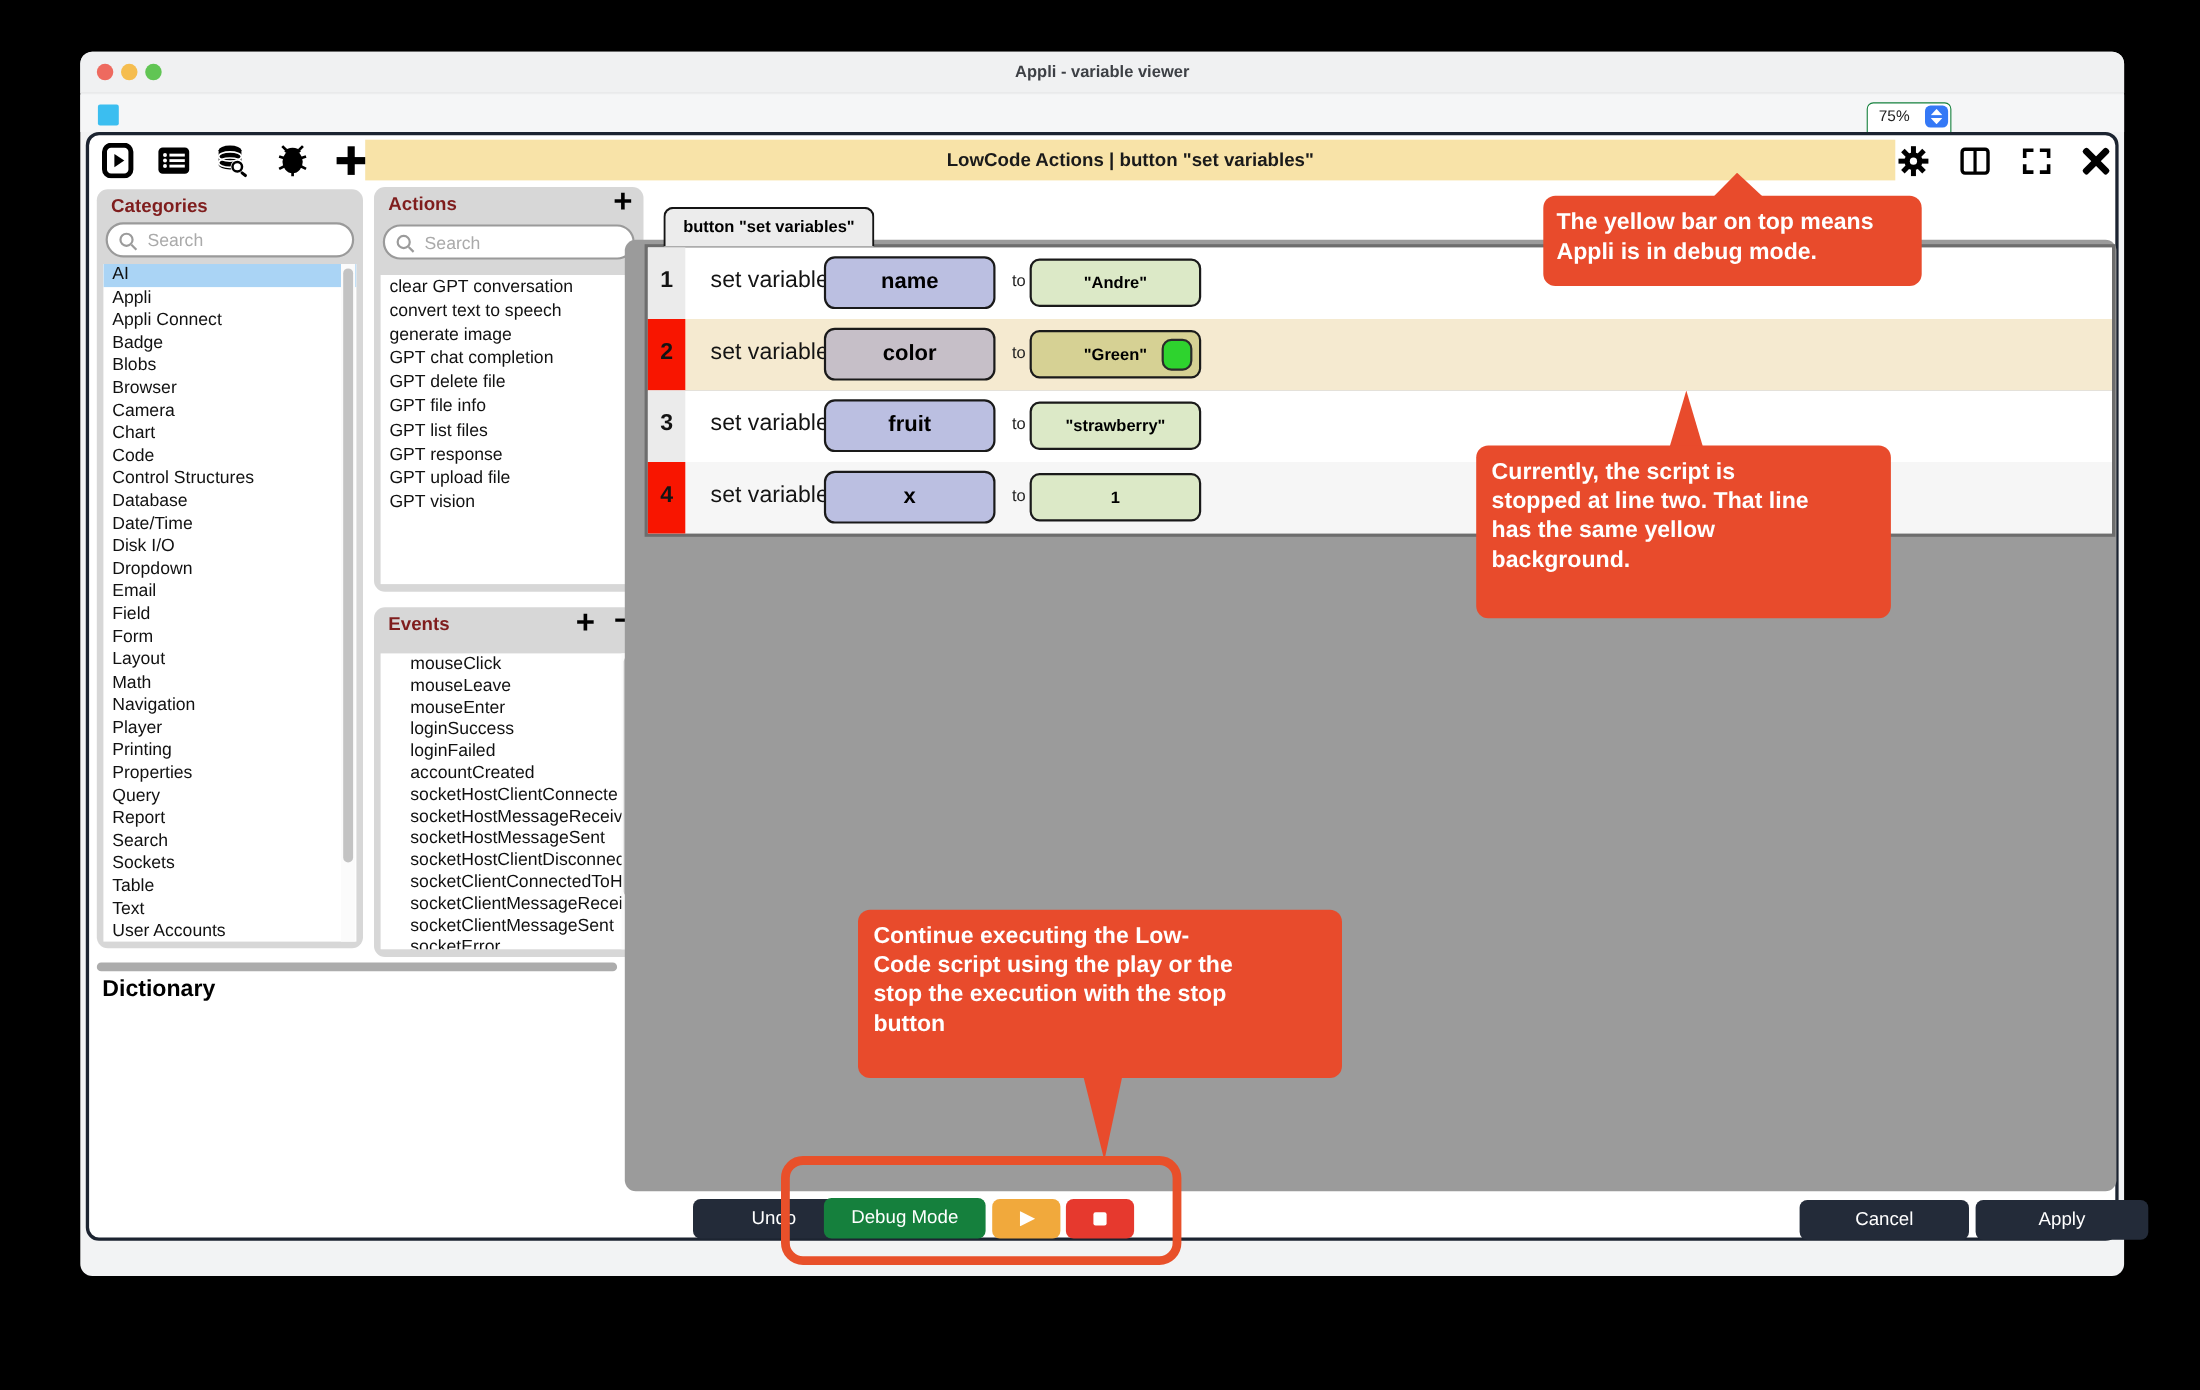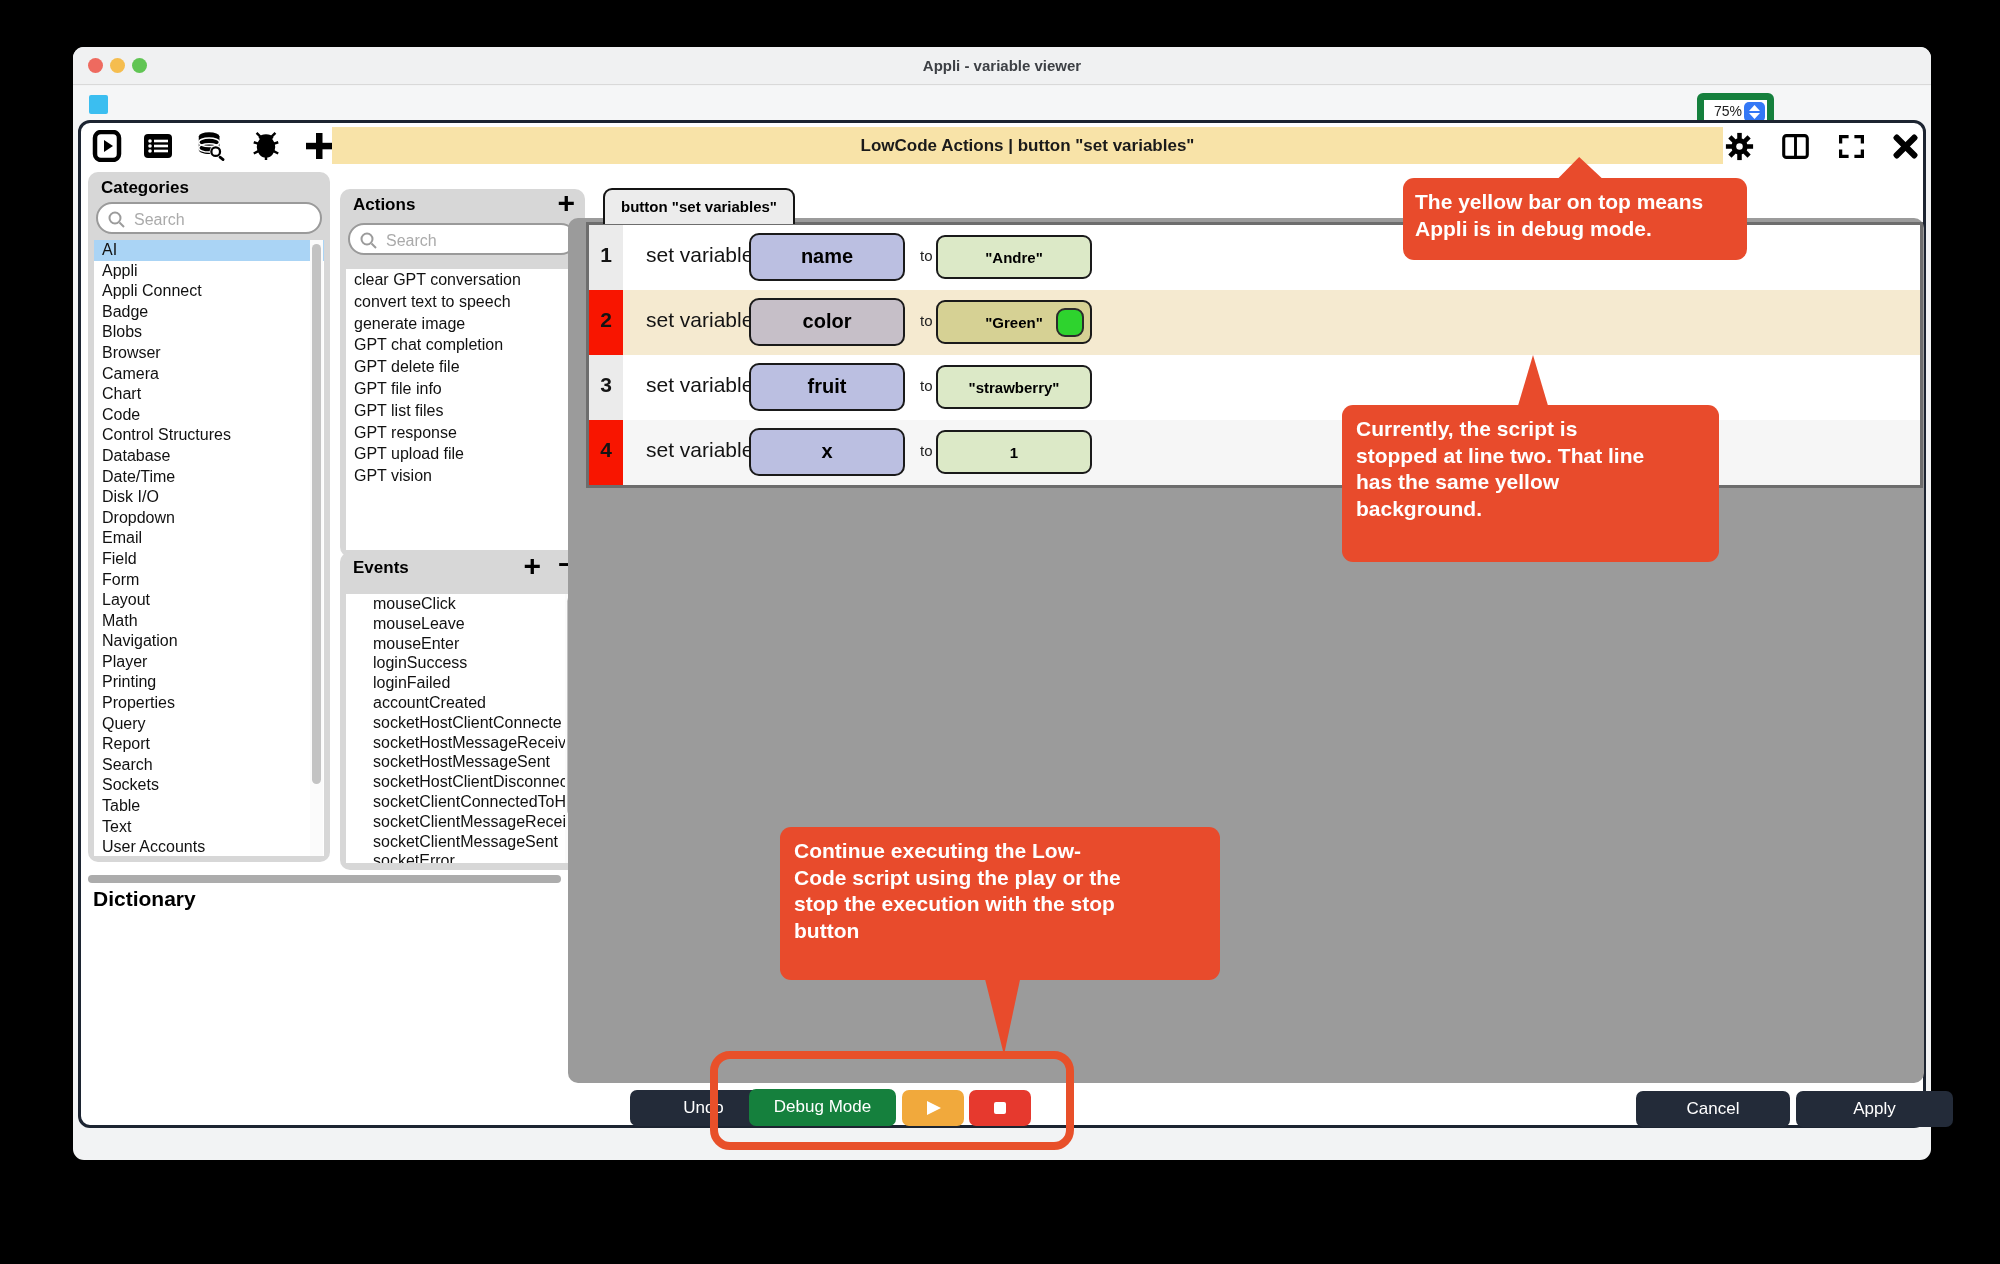--- a/index.html
+++ b/index.html
@@ -9,40 +9,40 @@
   
   #window { left:73px; top:47px; width:1858px; height:1113px; background:#f2f3f4; border-radius:11px; box-shadow:0 12px 40px rgba(0,0,0,.6); }
   #titlebar { left:0; top:0; width:100%; height:38px; background:#f0f1f2; border-bottom:1px solid #d9d9d9; border-radius:11px 11px 0 0; }
   .tl { width:15px; height:15px; border-radius:50%; top:11px; }
   #tl-close { left:15px; background:#ee6a5f; }
   #tl-min { left:37px; background:#f5bd4f; }
   #tl-max { left:59px; background:#61c554; }
   #win-title { width:100%; top:10px; text-align:center; font-weight:bold; font-size:15px; color:#3d4045; }
   #substrip { left:0; top:39px; width:100%; height:34px; background:#f5f6f7; }
   #blue-square { left:16px; top:9px; width:19px; height:19px; background:#3bbef0; border-radius:2px; }
-  #zoom-ctl { right:157px; top:7px; width:77px; height:35px; background:#fff; border:7px solid #15803d; border-radius:6px; }
+  #zoom-ctl { right:157px; top:7px; width:77px; height:35px; background:#fff; border:1px solid #15803d; border-radius:6px; }
   #zoom-val { left:10px; top:3px; font-size:14px; color:#222; }
   #zoom-stepper { right:2px; top:2px; width:21px; height:20px; background:#3478f6; border-radius:5px; }
   .chev { left:5px; width:11px; height:6px; background:#fff; }
   .chev.up { top:3px; clip-path:polygon(50% 0,100% 100%,0 100%); }
   .chev.dn { top:11px; clip-path:polygon(0 0,100% 0,50% 100%); }
 
   
   #panel { left:5px; top:73px; width:1848px; height:1008px; background:#fff; border:3px solid #1c2431; border-radius:12px; }
   #debug-bar { left:251px; top:4px; width:1391px; height:37px; background:#f8e3a8; }
   #debug-title { width:100%; top:9px; text-align:center; font-weight:bold; font-size:17px; color:#1a1a1a; }
   .toolbar-icon { top:7px; width:32px; height:32px; }
   .toolbar-icon svg { width:100%; height:100%; }
 
   
   .gray-panel { background:#d7d7d7; border-radius:10px; }
   #cat-panel { left:7px; top:49px; width:242px; height:690px; }
-  #act-panel { left:259px; top:66px; width:245px; height:368px; }
+  #act-panel { left:259px; top:47px; width:245px; height:368px; }
   #evt-panel { left:259px; top:429px; width:245px; height:318px; }
-  .panel-title { left:13px; top:6px; font-weight:bold; font-size:17px; color:#000000; }
+  .panel-title { left:13px; top:6px; font-weight:bold; font-size:17px; color:#7f1d1d; }
   .search-box { left:8px; height:32px; background:#fff; border:2px solid #9a9a9a; border-radius:16px; }
   .search-box svg { position:absolute; left:9px; top:6px; }
   .search-ph { position:absolute; left:36px; top:7px; font-size:16px; color:#aaa; }
   .list { background:#fff; overflow:hidden; }
   .list-item { font-size:16px; color:#111; padding-left:8px; white-space:nowrap; }
   #cat-list { left:6px; top:68px; width:230px; height:616px; }
   #cat-list .list-item { line-height:20.6px; }
   #cat-list .list-item.selected { background:#aad4f5; }
   #act-list { left:6px; top:80px; width:233px; height:281px; }
   #act-list .list-item { line-height:21.8px; }

